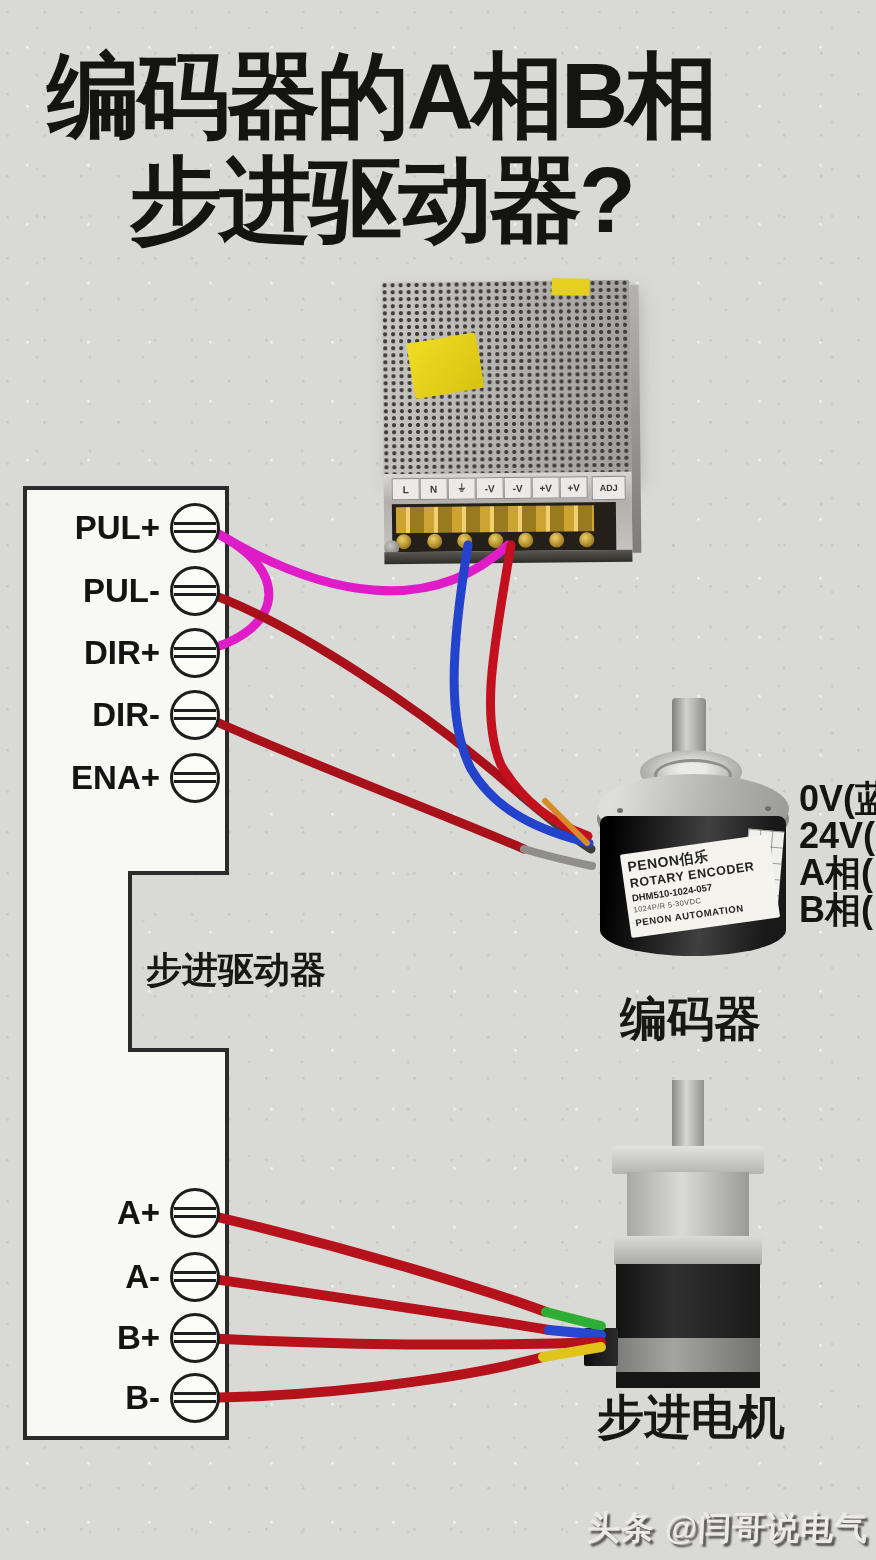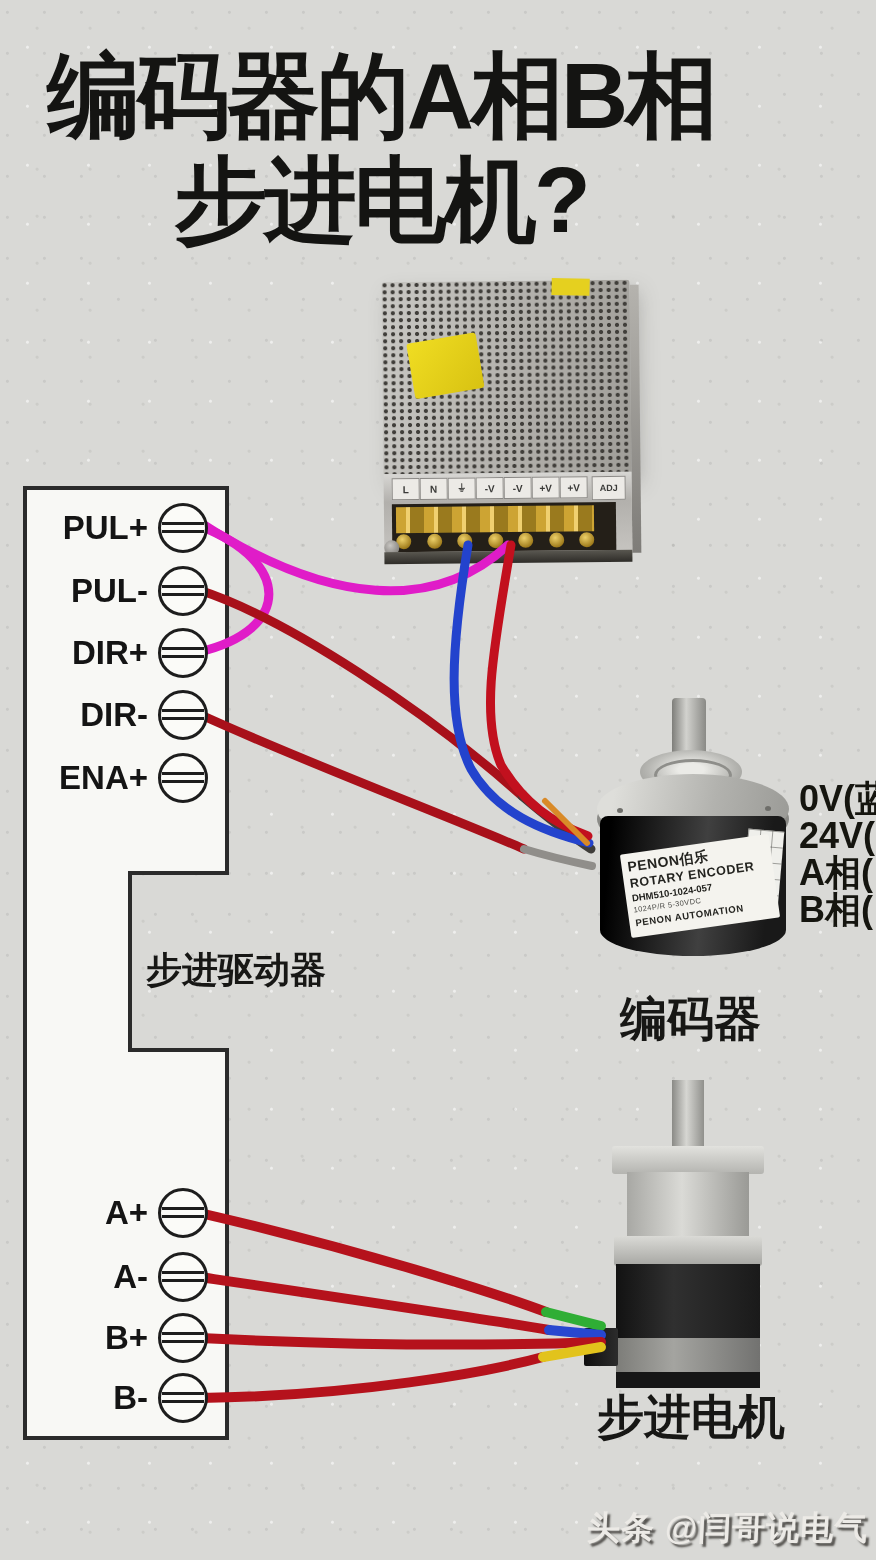--- a/index.html
+++ b/index.html
@@ -21,21 +21,21 @@
   }
   
   .title{
     position:absolute;top:44px;left:0;width:762px;
     text-align:center;color:#141412;
     font-weight:900;font-size:93px;line-height:1.12;letter-spacing:-3px;
   }
   
   svg.wires{position:absolute;left:0;top:0;z-index:5;pointer-events:none;}
   
-  .trow{position:absolute;left:40px;display:flex;align-items:center;height:48px;z-index:6;}
+  .trow{position:absolute;left:52px;display:flex;align-items:center;height:48px;z-index:6;}
   .tlabel{width:108px;text-align:right;margin-right:10px;
     font-size:33px;font-weight:600;color:#141414;letter-spacing:0;}
   .screw{position:relative;width:44px;height:44px;border:3px solid #1d1d1d;border-radius:50%;
     background:#fbfbf8;flex:0 0 auto;}
   .screw i{position:absolute;left:1px;right:1px;height:3px;background:#1d1d1d;display:block;}
   .screw i:first-child{top:16px;}
   .screw i:last-child{top:24px;}
   
   .cn{position:absolute;font-weight:900;color:#171715;z-index:6;}
   
@@ -125,21 +125,21 @@
     font-size:33px;font-weight:700;letter-spacing:1px;color:#eceae6;
     text-shadow:3px 3px 2px rgba(52,50,46,.8);transform:skewX(-3deg);}
 </style>
 </head>
 <body>
 
 <div class="stage">
 
   <div class="title">
     <div>编码器的A相B相</div>
-    <div>步进电机?</div>
+    <div>步进驱动器?</div>
   </div>
 
   <div class="psu">
     <div class="mesh"></div>
     <div class="side"></div>
     <div class="lbl-small"></div>
     <div class="lbl-big"></div>
     <div class="front"></div>
     <div class="strip">
       <span>L</span>

